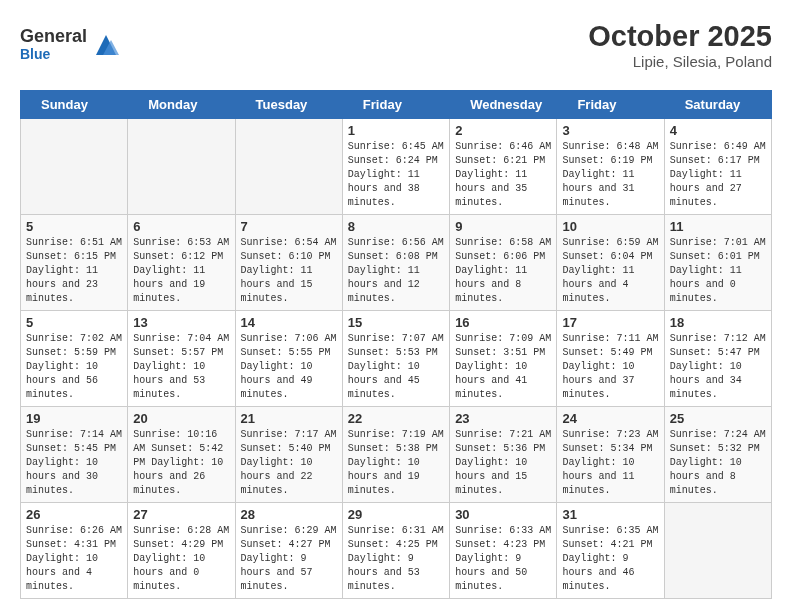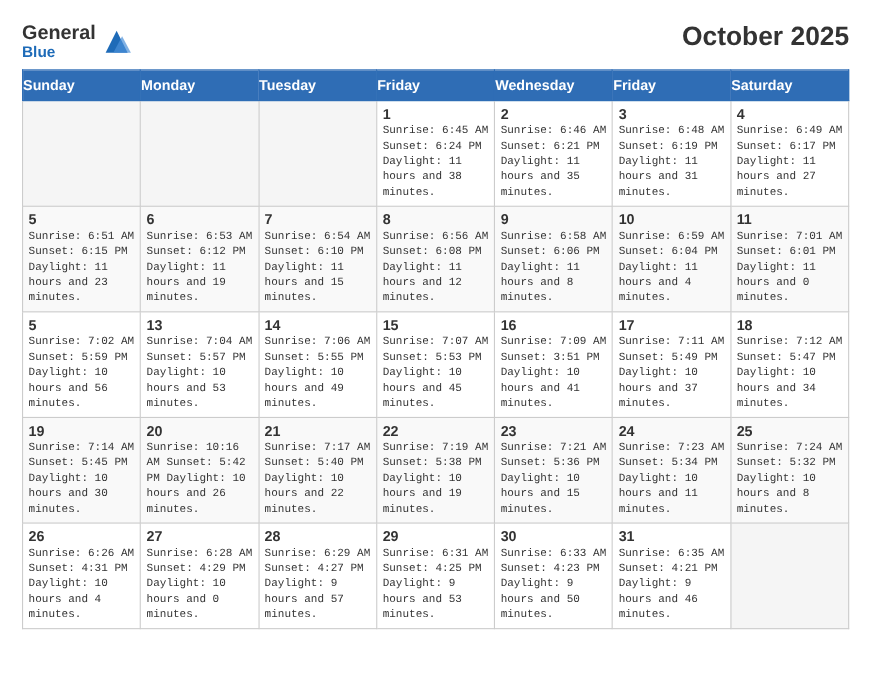--- a/index.html
+++ b/index.html
@@ -5,23 +5,23 @@
     * { box-sizing: border-box; margin: 0; padding: 0; }
     body {
       font-family: Arial, sans-serif;
       background: #fff;
       width: 792px;
       min-height: 612px;
       padding: 20px;
     }
     .header {
       display: flex;
-      align-items: flex-start;
+      align-items: center;
       justify-content: space-between;
-      margin-bottom: 8px;
+      margin-bottom: 20px;
     }
     .logo {
       display: flex;
       align-items: center;
     }
     .logo-text {
       display: flex;
       flex-direction: column;
       line-height: 1.1;
     }
@@ -37,39 +37,39 @@
     }
     .logo-icon {
       width: 30px;
       height: 30px;
       margin-left: 4px;
     }
     .title-block {
       text-align: right;
     }
     .month-title {
-      font-size: 24px;
+      font-size: 29px;
       font-weight: bold;
       color: #333;
     }
     .subtitle {
       font-size: 15px;
       color: #555;
     }
     table {
       width: 100%;
       border-collapse: collapse;
       table-layout: fixed;
     }
     th {
       background-color: #2f6db5;
       color: white;
       font-size: 13px;
       font-weight: bold;
-      padding: 6px 0;
+      padding: 6px 20px;
       text-align: left;
       border: 1px solid #2f6db5;
     }
     td {
       border: 1px solid #ccc;
       vertical-align: top;
       padding: 4px 5px;
       font-size: 10.5px;
       color: #333;
       height: 90px;
@@ -106,20 +106,21 @@
       <span class="logo-general">General</span>
       <span class="logo-blue">Blue</span>
     </div>
     <svg class="logo-icon" viewBox="0 0 30 30">
       <polygon points="5,25 15,5 25,25" fill="#1e6bb8"></polygon>
       <polygon points="12,25 20,10 28,25" fill="#4a90d9" opacity="0.7"></polygon>
     </svg>
   </div>
   <div class="title-block">
     <div class="month-title">October 2025</div>
+    <div class="subtitle">Lipie, Silesia, Poland</div>
   </div>
 </div>
 
 <table>
   <thead>
     <tr>
     <th>Sunday</th>
         <th>Monday</th>
         <th>Tuesday</th>
         <th>Friday</th>

